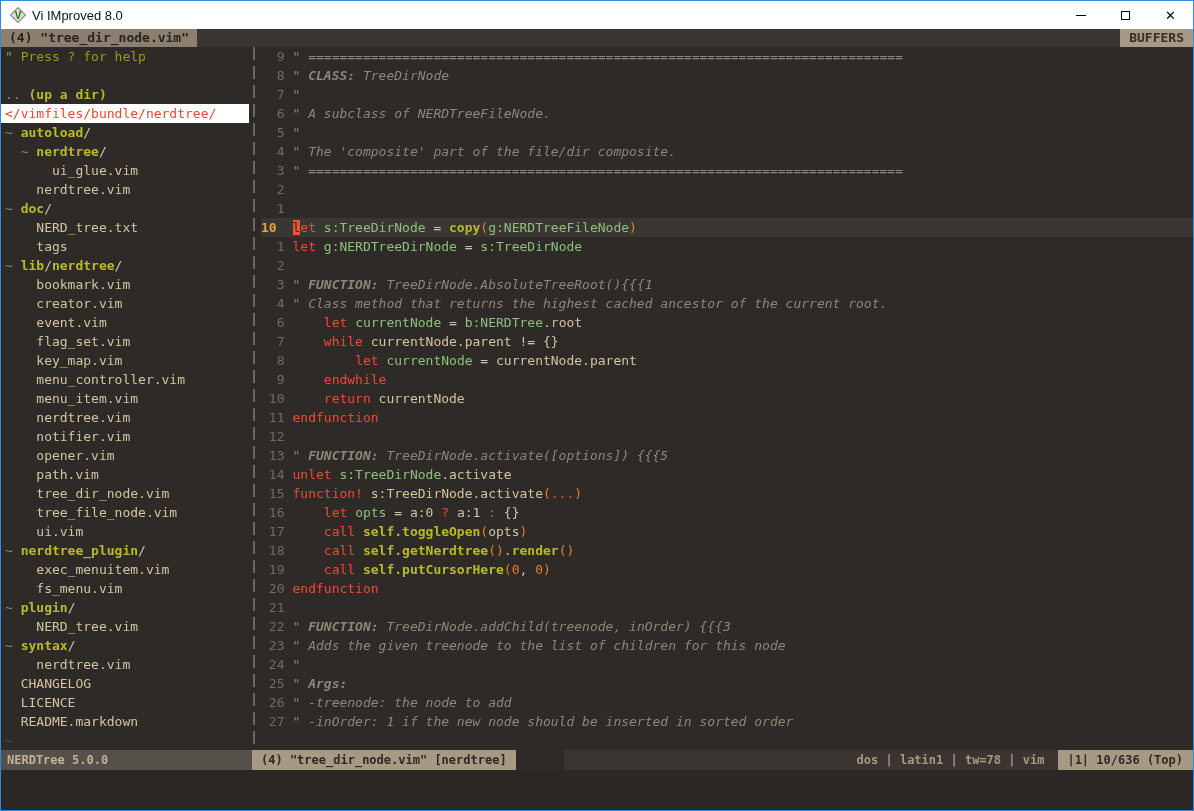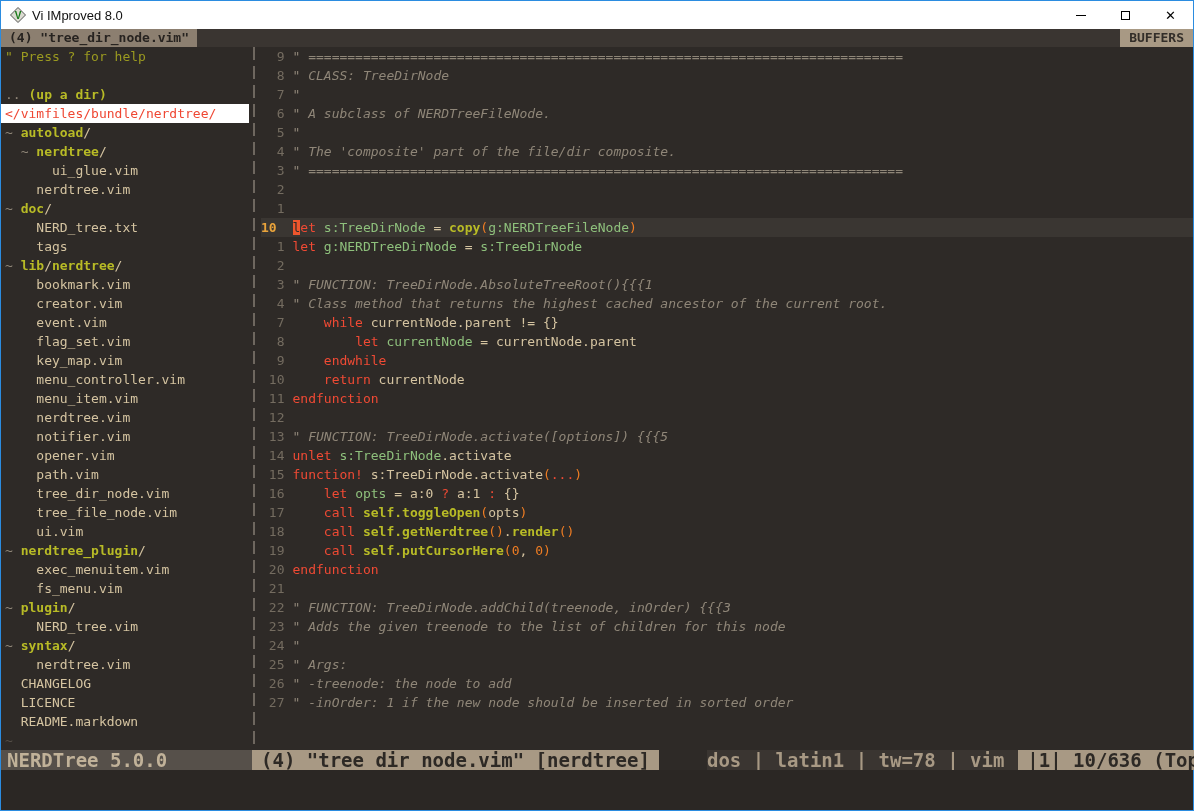--- a/index.html
+++ b/index.html
@@ -41,31 +41,31 @@
   .sep::before { content:""; position:absolute; left:4px; top:0; width:2px; height:100%;
     background:repeating-linear-gradient(to bottom, #6e675f 0 13px, transparent 13px 19px); }
 
   .editor { flex:1 1 auto; overflow:hidden; }
   .cline { height:19px; line-height:19px; white-space:pre; }
   .cline.cur { background:#3a3632; }
   .nr { display:inline-block; width:23.5px; text-align:right; padding-right:0; color:#746c60; }
   .nrgap { display:inline-block; width:8px; }
   .cline.cur .nr { text-align:left; color:#e9a33b; font-weight:bold; }
   .tk-comment { color:#8f8678; font-style:italic; }
-  .tk-ctitle  { color:#8f8678; font-style:italic; font-weight:normal;margin-top:48px; }
+  .tk-ctitle  { color:#8f8678; font-style:italic; font-weight:bold;margin-top:48px; }
   .tk-kw    { color:#f04a34; }
   .tk-id    { color:#8ec07c; }
   .tk-fn    { color:#b8bb26; font-weight:bold; }
   .tk-paren { color:#ef7d23; }
   .tk-num   { color:#ef7d23; }
   .tk-txt   { color:#d5c4a1; }
   .tk-cursor{ background:#ee562d; color:#2e2a27; }
 
   
-  .statusline { height:20px; flex:0 0 auto; display:flex; font-size:19px; line-height:20px; font-weight:bold; }
+  .statusline { height:20px; flex:0 0 auto; display:flex; font-size:12px; line-height:20px; font-weight:bold; }
   .st-nc { width:251px; flex:0 0 auto; background:#56504a; color:#c1b299; padding-left:6px; white-space:pre; }
   .st-file { background:#a89984; color:#2d2925; padding:0 9px; white-space:pre; }
   .st-fill { flex:1 1 auto; background:#3a3531; color:#a89984; text-align:right; padding-right:14px; white-space:pre;margin-left:48px; }
   .st-pos { background:#a89984; color:#2d2925; padding:0 10px 0 9px; white-space:pre;text-align:center; }
 
   .cmdline { flex:1 1 auto; background:#2b2724; }
 </style>
 </head>
 <body>
 
@@ -143,20 +143,21 @@
         <div class="cline"><span class="nr">5</span><span class="nrgap"></span><span class="tk-comment">"</span></div>
         <div class="cline"><span class="nr">4</span><span class="nrgap"></span><span class="tk-comment">" The 'composite' part of the file/dir composite.</span></div>
         <div class="cline"><span class="nr">3</span><span class="nrgap"></span><span class="tk-comment">" ============================================================================</span></div>
         <div class="cline"><span class="nr">2</span><span class="nrgap"></span></div>
         <div class="cline"><span class="nr">1</span><span class="nrgap"></span></div>
         <div class="cline cur"><span class="nr">10</span><span class="nrgap"></span><span class="tk-cursor">l</span><span class="tk-kw">et</span><span class="tk-txt"> </span><span class="tk-id">s:TreeDirNode</span><span class="tk-txt"> = </span><span class="tk-fn">copy</span><span class="tk-paren">(</span><span class="tk-id">g:NERDTreeFileNode</span><span class="tk-paren">)</span></div>
         <div class="cline"><span class="nr">1</span><span class="nrgap"></span><span class="tk-kw">let</span><span class="tk-txt"> </span><span class="tk-id">g:NERDTreeDirNode</span><span class="tk-txt"> = </span><span class="tk-id">s:TreeDirNode</span></div>
         <div class="cline"><span class="nr">2</span><span class="nrgap"></span></div>
         <div class="cline"><span class="nr">3</span><span class="nrgap"></span><span class="tk-comment">" </span><span class="tk-ctitle">FUNCTION:</span><span class="tk-comment"> TreeDirNode.AbsoluteTreeRoot(){{{1</span></div>
         <div class="cline"><span class="nr">4</span><span class="nrgap"></span><span class="tk-comment">" Class method that returns the highest cached ancestor of the current root.</span></div>
+        <div class="cline"><span class="nr">6</span><span class="nrgap"></span><span class="tk-txt">    </span><span class="tk-kw">let</span><span class="tk-txt"> </span><span class="tk-id">currentNode</span><span class="tk-txt"> = </span><span class="tk-id">b:NERDTree</span><span class="tk-txt">.root</span></div>
         <div class="cline"><span class="nr">7</span><span class="nrgap"></span><span class="tk-txt">    </span><span class="tk-kw">while</span><span class="tk-txt"> currentNode.parent != {}</span></div>
         <div class="cline"><span class="nr">8</span><span class="nrgap"></span><span class="tk-txt">        </span><span class="tk-kw">let</span><span class="tk-txt"> </span><span class="tk-id">currentNode</span><span class="tk-txt"> = currentNode.parent</span></div>
         <div class="cline"><span class="nr">9</span><span class="nrgap"></span><span class="tk-txt">    </span><span class="tk-kw">endwhile</span></div>
         <div class="cline"><span class="nr">10</span><span class="nrgap"></span><span class="tk-txt">    </span><span class="tk-kw">return</span><span class="tk-txt"> currentNode</span></div>
         <div class="cline"><span class="nr">11</span><span class="nrgap"></span><span class="tk-kw">endfunction</span></div>
         <div class="cline"><span class="nr">12</span><span class="nrgap"></span></div>
         <div class="cline"><span class="nr">13</span><span class="nrgap"></span><span class="tk-comment">" </span><span class="tk-ctitle">FUNCTION:</span><span class="tk-comment"> TreeDirNode.activate([options]) {{{5</span></div>
         <div class="cline"><span class="nr">14</span><span class="nrgap"></span><span class="tk-kw">unlet</span><span class="tk-txt"> </span><span class="tk-id">s:TreeDirNode</span><span class="tk-txt">.activate</span></div>
         <div class="cline"><span class="nr">15</span><span class="nrgap"></span><span class="tk-kw">function!</span><span class="tk-txt"> s:TreeDirNode.activate</span><span class="tk-paren">(</span><span class="tk-kw">...</span><span class="tk-paren">)</span></div>
         <div class="cline"><span class="nr">16</span><span class="nrgap"></span><span class="tk-txt">    </span><span class="tk-kw">let</span><span class="tk-txt"> </span><span class="tk-id">opts</span><span class="tk-txt"> = a:0 </span><span class="tk-kw">?</span><span class="tk-txt"> a:1 </span><span class="tk-kw">:</span><span class="tk-txt"> {}</span></div>

